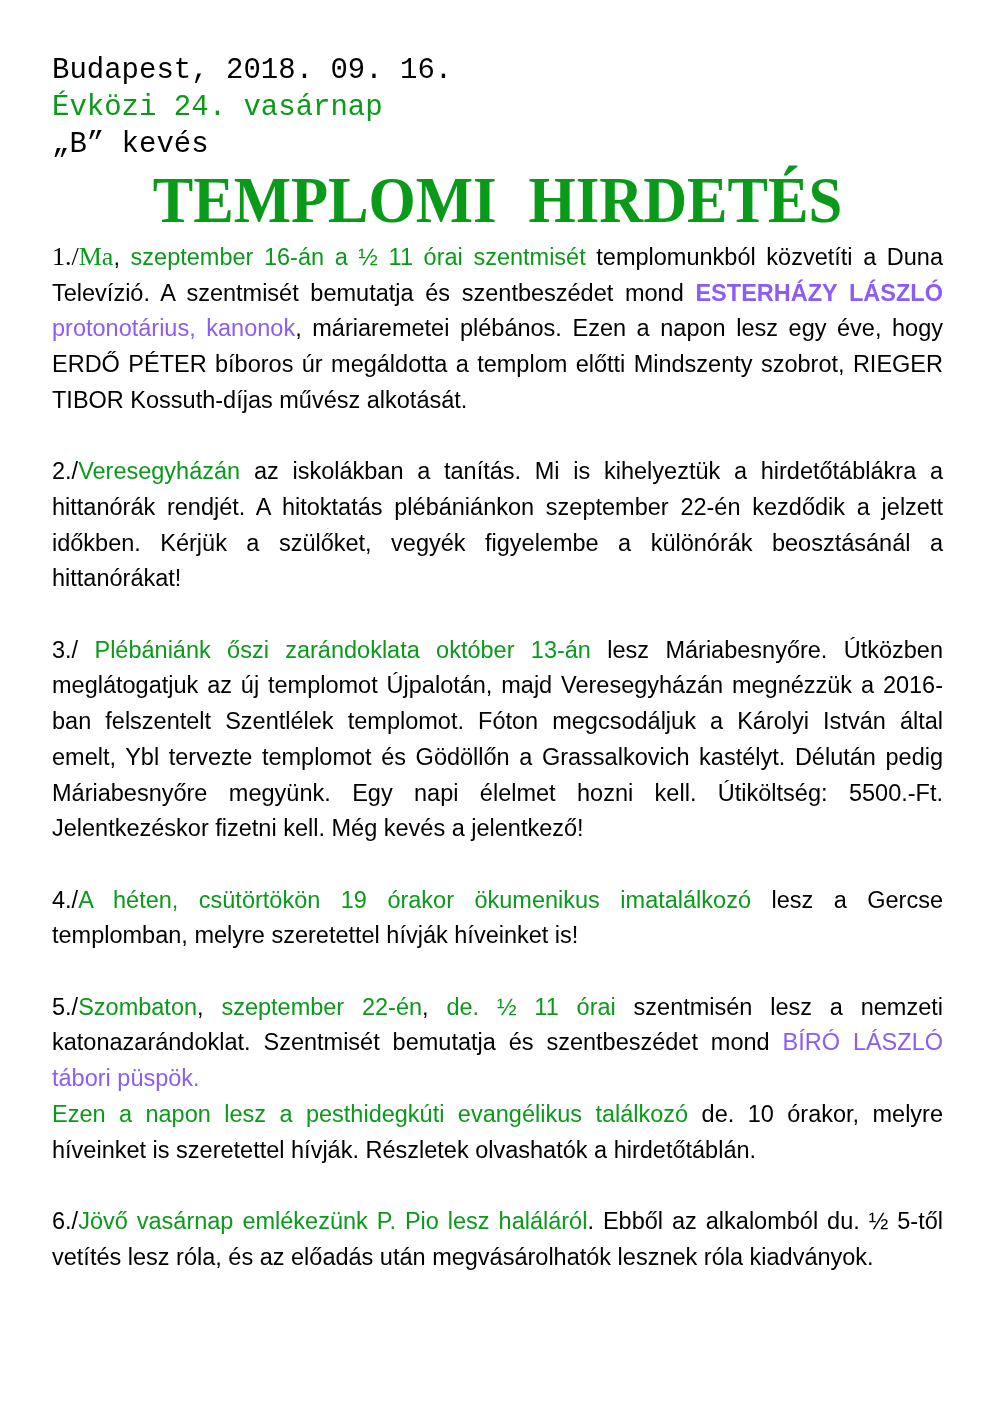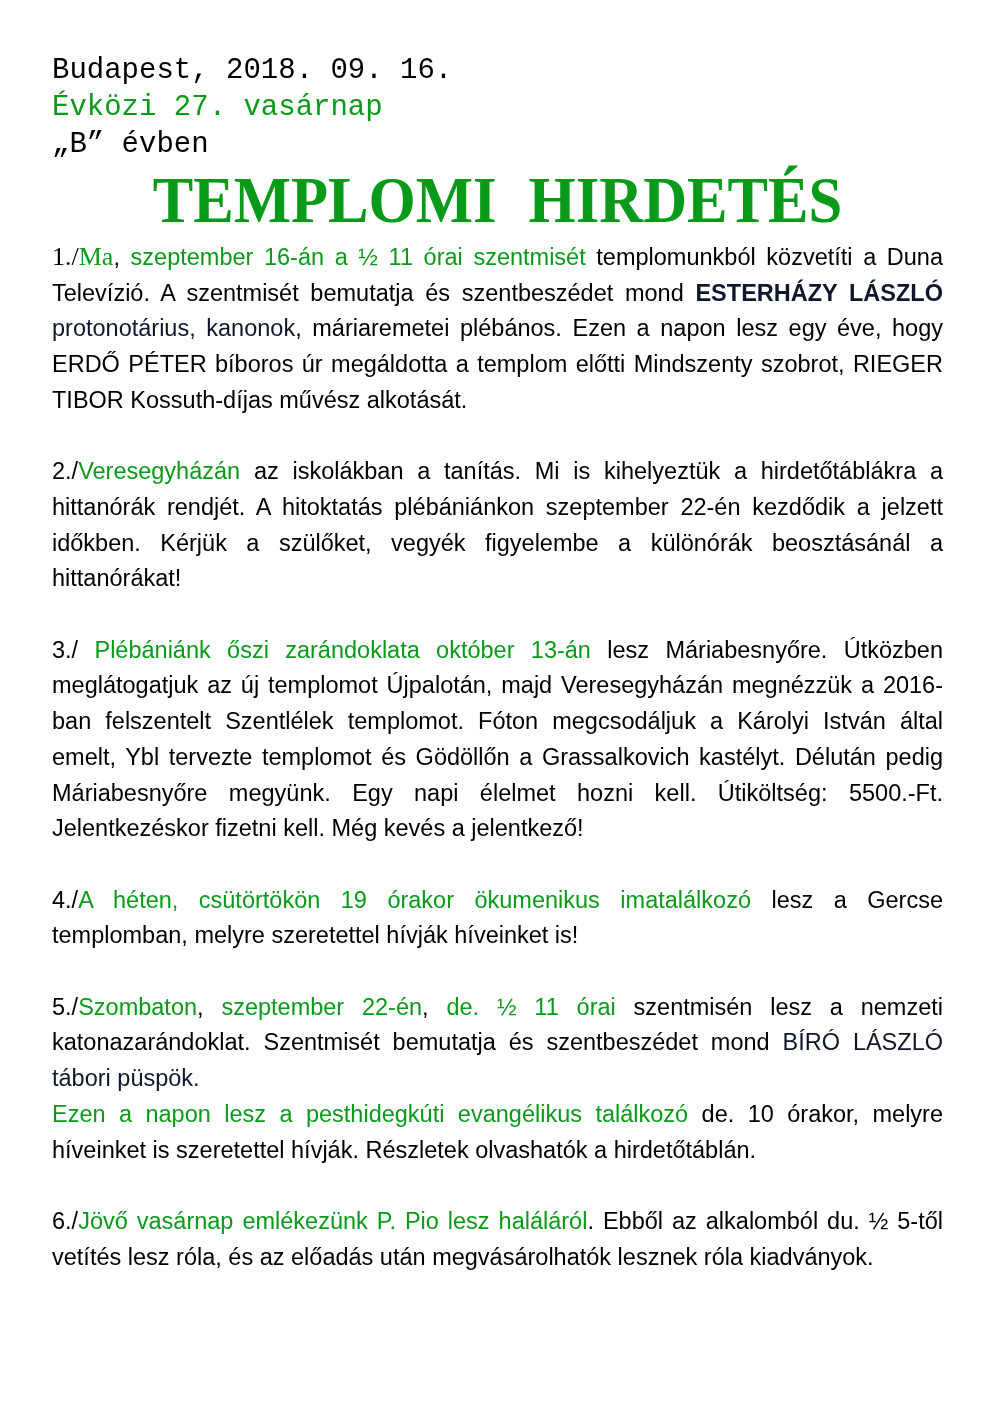--- a/index.html
+++ b/index.html
@@ -17,31 +17,31 @@
     word-spacing: 18px;
   }
   .para {
     font-family: "Liberation Sans", "DejaVu Sans", sans-serif;
     font-size: 23.5px; line-height: 35.7px; color: #000;
     text-align: justify;
     margin: 0 0 35.7px 0;
   }
   .para .lead-serif { font-family: "Liberation Serif", "DejaVu Serif", serif; font-size: 26px; }
   .g { color: #0a9a1a; margin-top: 16px; }
-  .r { color: #0f172a; }
+  .r { color: #8b5cf6; }
   .b { font-weight: bold; }
   .line-block { display: block; }
 </style>
 </head>
 <body>
 
 <div class="page">
   <div class="hdr">Budapest, 2018. 09. 16.</div>
-  <div class="hdr green">Évközi 27. vasárnap</div>
-  <div class="hdr">„B” évben</div>
+  <div class="hdr green">Évközi 24. vasárnap</div>
+  <div class="hdr">„B” kevés</div>
   <div class="title">TEMPLOMI  HIRDETÉS</div>
 
   <div id="announcements">
       <p class="para"><span class="lead-serif">1./</span><span class="g lead-serif">Ma</span><span>, </span><span class="g">szeptember 16-án a ½ 11 órai szentmisét</span><span> templomunkból közvetíti a Duna Televízió. A szentmisét bemutatja és szentbeszédet mond </span><span class="r b">ESTERHÁZY LÁSZLÓ</span><span class="r"> protonotárius, kanonok</span><span>, máriaremetei plébános. Ezen a napon lesz egy éve, hogy ERDŐ PÉTER bíboros úr megáldotta a templom előtti Mindszenty szobrot, RIEGER TIBOR Kossuth-díjas művész alkotását.</span></p>
       <p class="para"><span>2./</span><span class="g">Veresegyházán</span><span> az iskolákban a tanítás. Mi is kihelyeztük a hirdetőtáblákra a hittanórák rendjét. A hitoktatás plébániánkon szeptember 22-én kezdődik a jelzett időkben. Kérjük a szülőket, vegyék figyelembe a különórák beosztásánál a hittanórákat!</span></p>
       <p class="para"><span>3./</span><span class="g"> Plébániánk őszi zarándoklata október 13-án</span><span> lesz Máriabesnyőre. Útközben meglátogatjuk az új templomot Újpalotán, majd Veresegyházán megnézzük a 2016-ban felszentelt Szentlélek templomot. Fóton megcsodáljuk a Károlyi István által emelt, Ybl tervezte templomot és Gödöllőn a Grassalkovich kastélyt. Délután pedig Máriabesnyőre megyünk. Egy napi élelmet hozni kell. Útiköltség: 5500.-Ft. Jelentkezéskor fizetni kell. Még kevés a jelentkező!</span></p>
       <p class="para"><span>4./</span><span class="g">A héten, csütörtökön 19 órakor ökumenikus imatalálkozó</span><span> lesz a Gercse templomban, melyre szeretettel hívják híveinket is!</span></p>
       <p class="para"><span>5./</span><span class="g">Szombaton</span><span>, </span><span class="g">szeptember 22-én</span><span>, </span><span class="g">de. ½ 11 órai</span><span> szentmisén lesz a nemzeti katonazarándoklat. Szentmisét bemutatja és szentbeszédet mond </span><span class="r">BÍRÓ LÁSZLÓ tábori püspök.</span><span class="line-block"></span><span class="g">  Ezen a napon lesz a pesthidegkúti evangélikus találkozó</span><span>  de. 10 órakor, melyre híveinket is szeretettel hívják. Részletek olvashatók a hirdetőtáblán.</span></p>
       <p class="para"><span>6./</span><span class="g">Jövő vasárnap emlékezünk P. Pio lesz haláláról</span><span>. Ebből az alkalomból du. ½ 5-től vetítés lesz róla, és az előadás után megvásárolhatók lesznek róla kiadványok.</span></p>
     </div>

